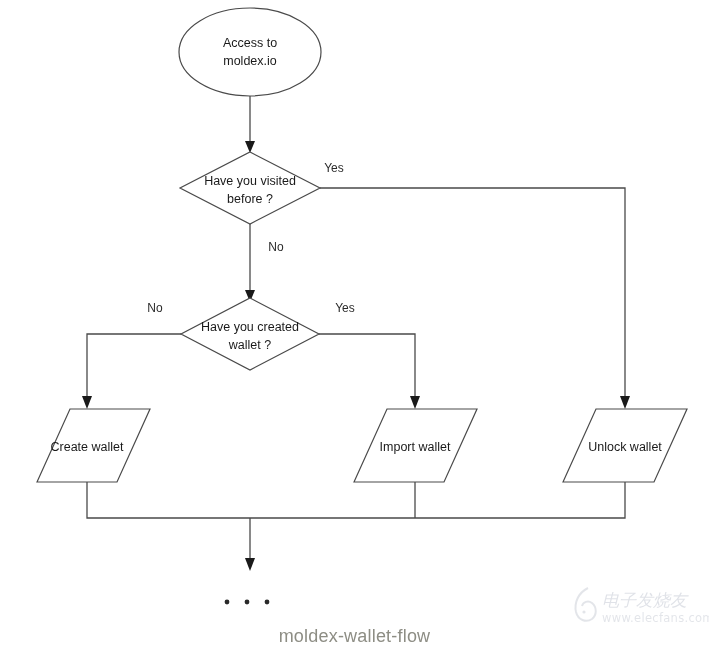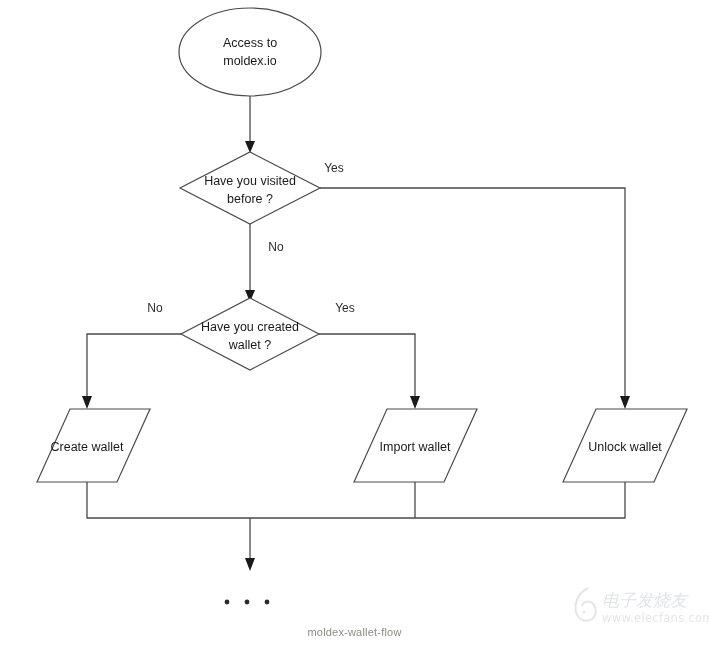--- a/index.html
+++ b/index.html
@@ -53,21 +53,21 @@
   .ellipsis-dot {
     fill: #2a2a2a;
     stroke: none;
   }
   #caption {
     position: absolute;
     left: 0;
     top: 626px;
     width: 709px;
     text-align: center;
-    font-size: 11px;
+    font-size: 18px;
     color: #8d8d84;
     font-family: "Liberation Sans", sans-serif;
     letter-spacing: 0.2px;
     user-select: none;
   }
   #watermark {
     position: absolute;
     left: 572px;
     top: 583px;
     width: 134px;

